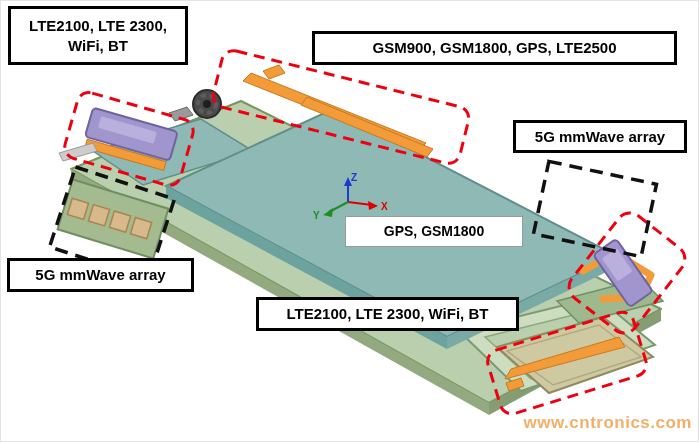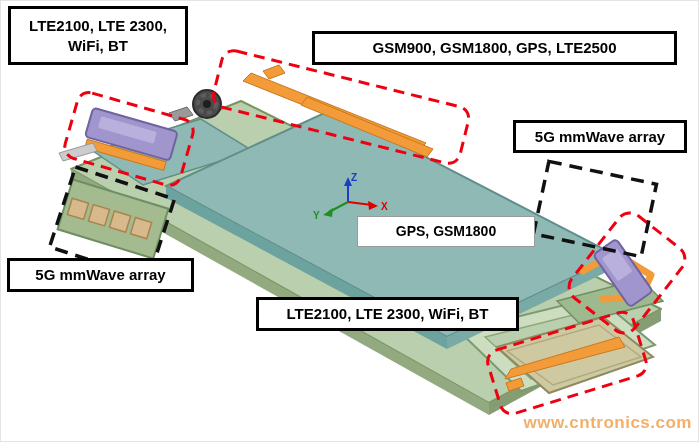--- a/index.html
+++ b/index.html
@@ -12,21 +12,21 @@
   .label{
     position:absolute;background:#ffffff;border:3px solid #000000;
     color:#000;font-weight:bold;font-size:15px;line-height:1.3;
     display:flex;align-items:center;justify-content:center;text-align:center;
     white-space:pre-line;box-sizing:border-box;padding:12px 8px;
   }
   .label.thin{border:1px solid #9a9a9a;font-size:14px;}
   #label-top-left{left:7px;top:5px;width:180px;height:59px;}
   #label-top-center{left:311px;top:30px;width:365px;height:34px;}
   #label-right-mmwave{left:512px;top:119px;width:174px;height:33px;}
-  #label-center{left:356px;top:215px;width:178px;height:31px;}
+  #label-center{left:344px;top:215px;width:178px;height:31px;}
   #label-left-mmwave{left:6px;top:257px;width:187px;height:34px;}
   #label-bottom-center{left:255px;top:296px;width:263px;height:34px;}
   #watermark{
     position:absolute;right:6px;bottom:8px;font-size:17px;font-weight:600;
     color:#f0a24f;opacity:0.85;letter-spacing:0.5px;
   }
 </style>
 </head>
 <body>
 

